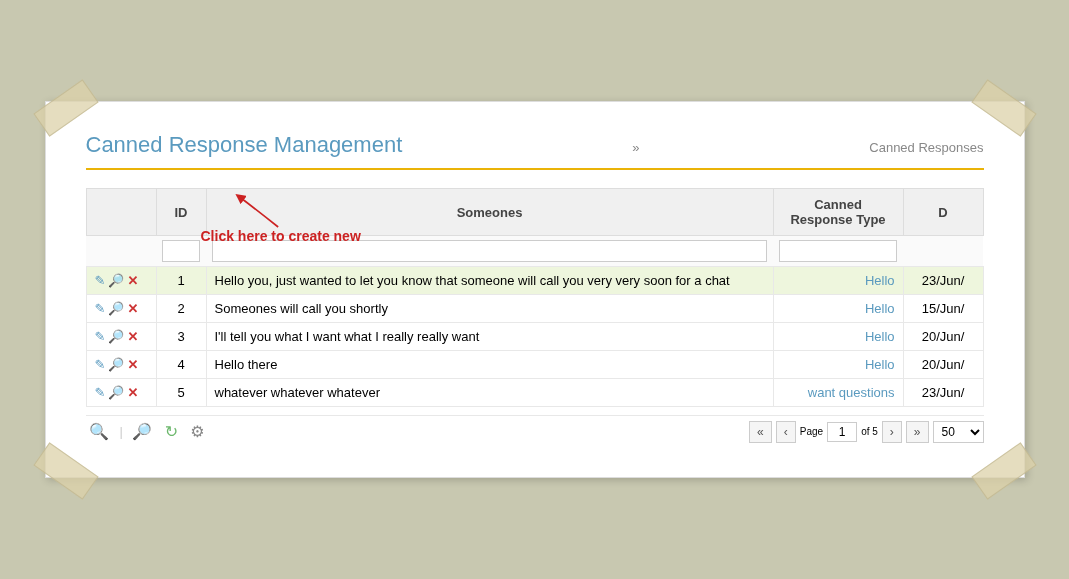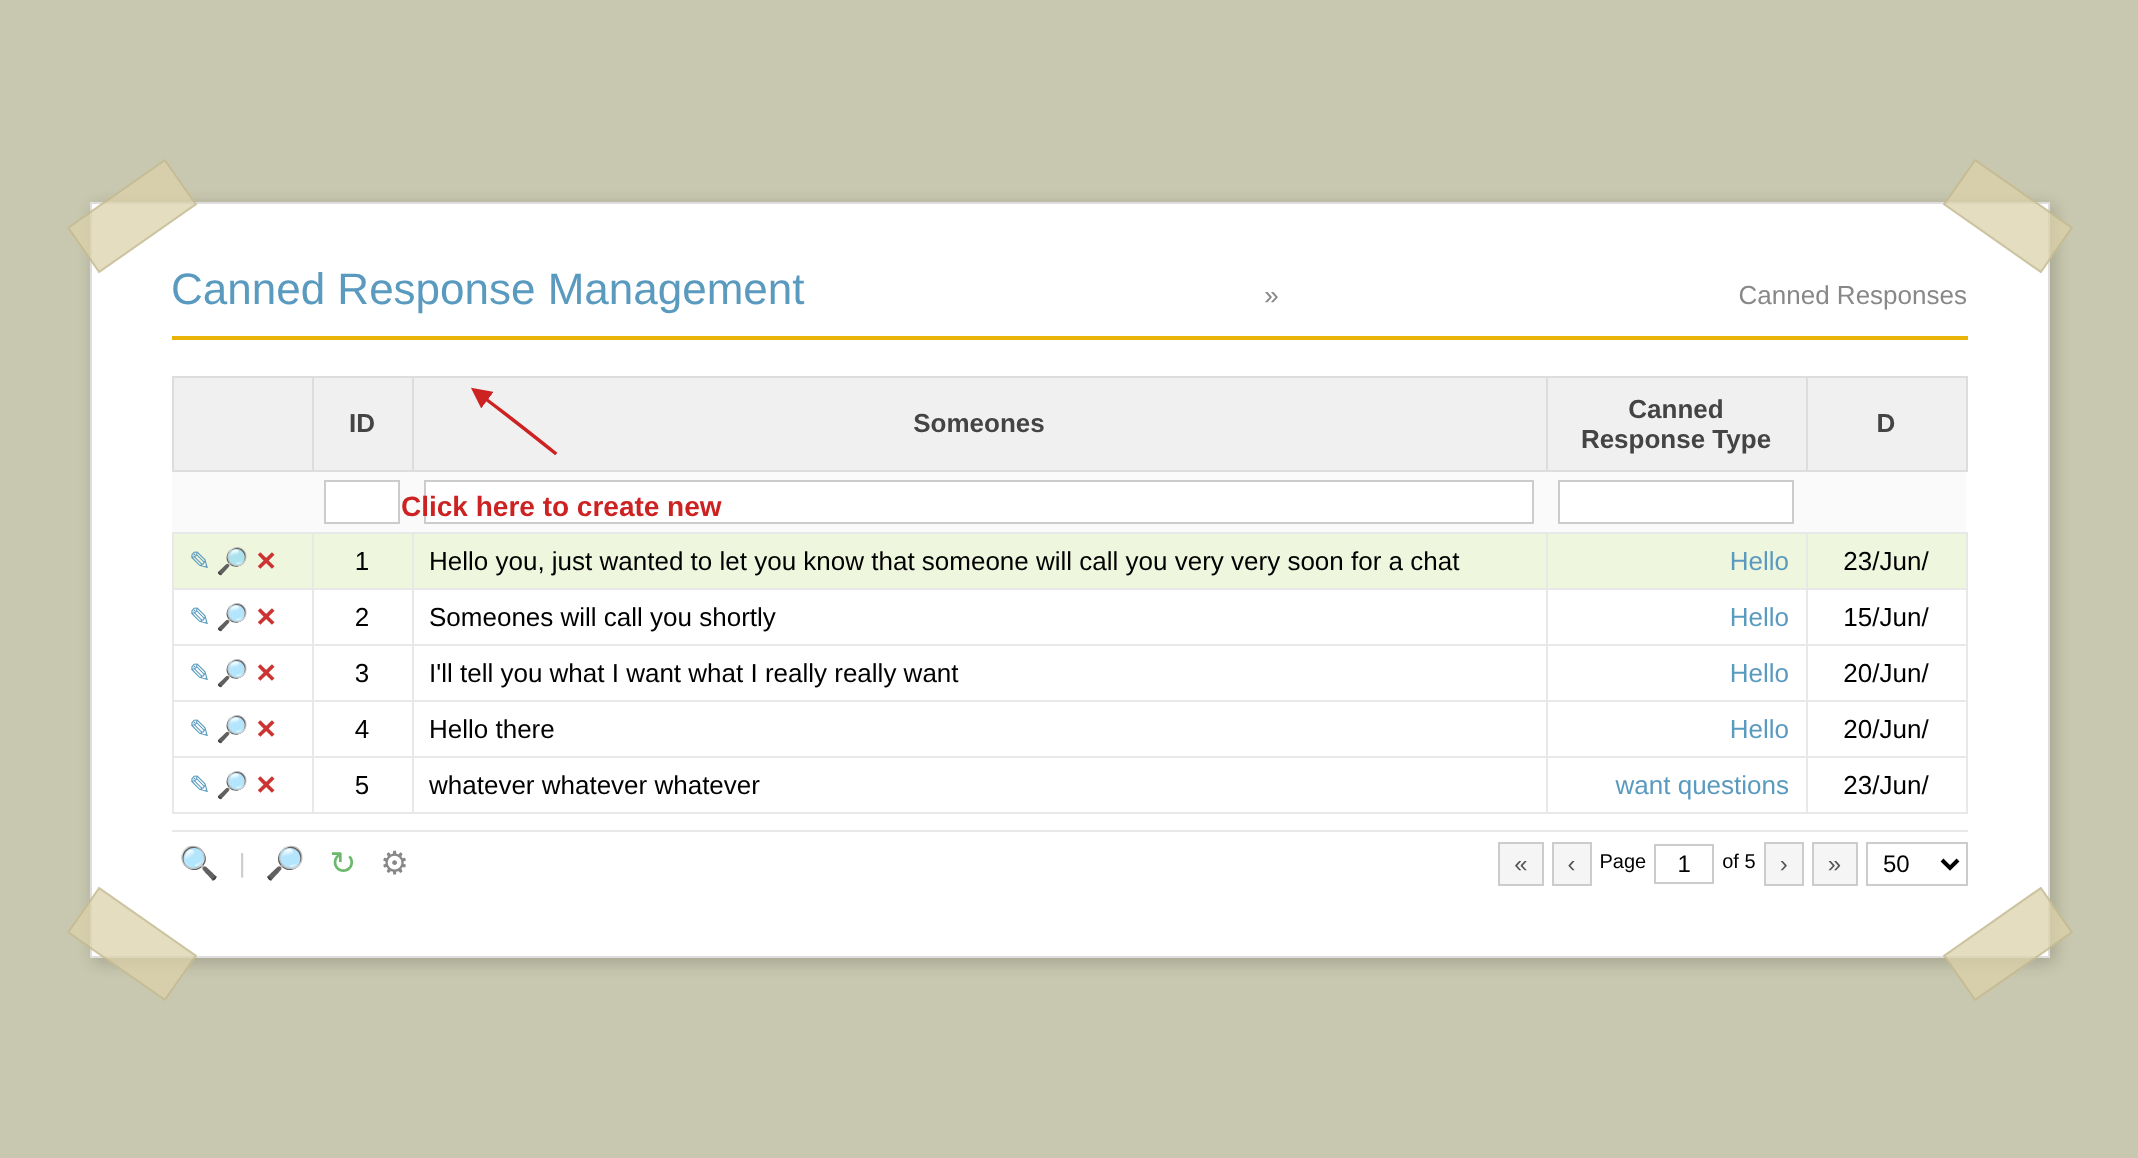--- a/index.html
+++ b/index.html
@@ -265,21 +265,21 @@
   <div class="callout">
 
     <svg class="callout-arrow" viewBox="0 0 70 45" width="70" height="45">
       <path d="M55,40 Q30,20 10,5" stroke="#cc2222" stroke-width="2" fill="none" marker-end="url(#arrowhead)"></path>
       <defs>
         <marker id="arrowhead" markerWidth="6" markerHeight="6" refX="3" refY="3" orient="auto">
           <path d="M0,0 L6,3 L0,6 Z" fill="#cc2222"></path>
         </marker>
       </defs>
     </svg>
-    <div style="margin-top: 34px;">
+    <div style="margin-top: 17px;">
       <div class="callout-text">Click here to create new</div>
     </div>
   </div>
 
   <table class="data-table">
     <thead>
       <tr>
         <th class="col-actions"></th>
         <th class="col-id">ID</th>
         <th class="col-content">Someones</th>

